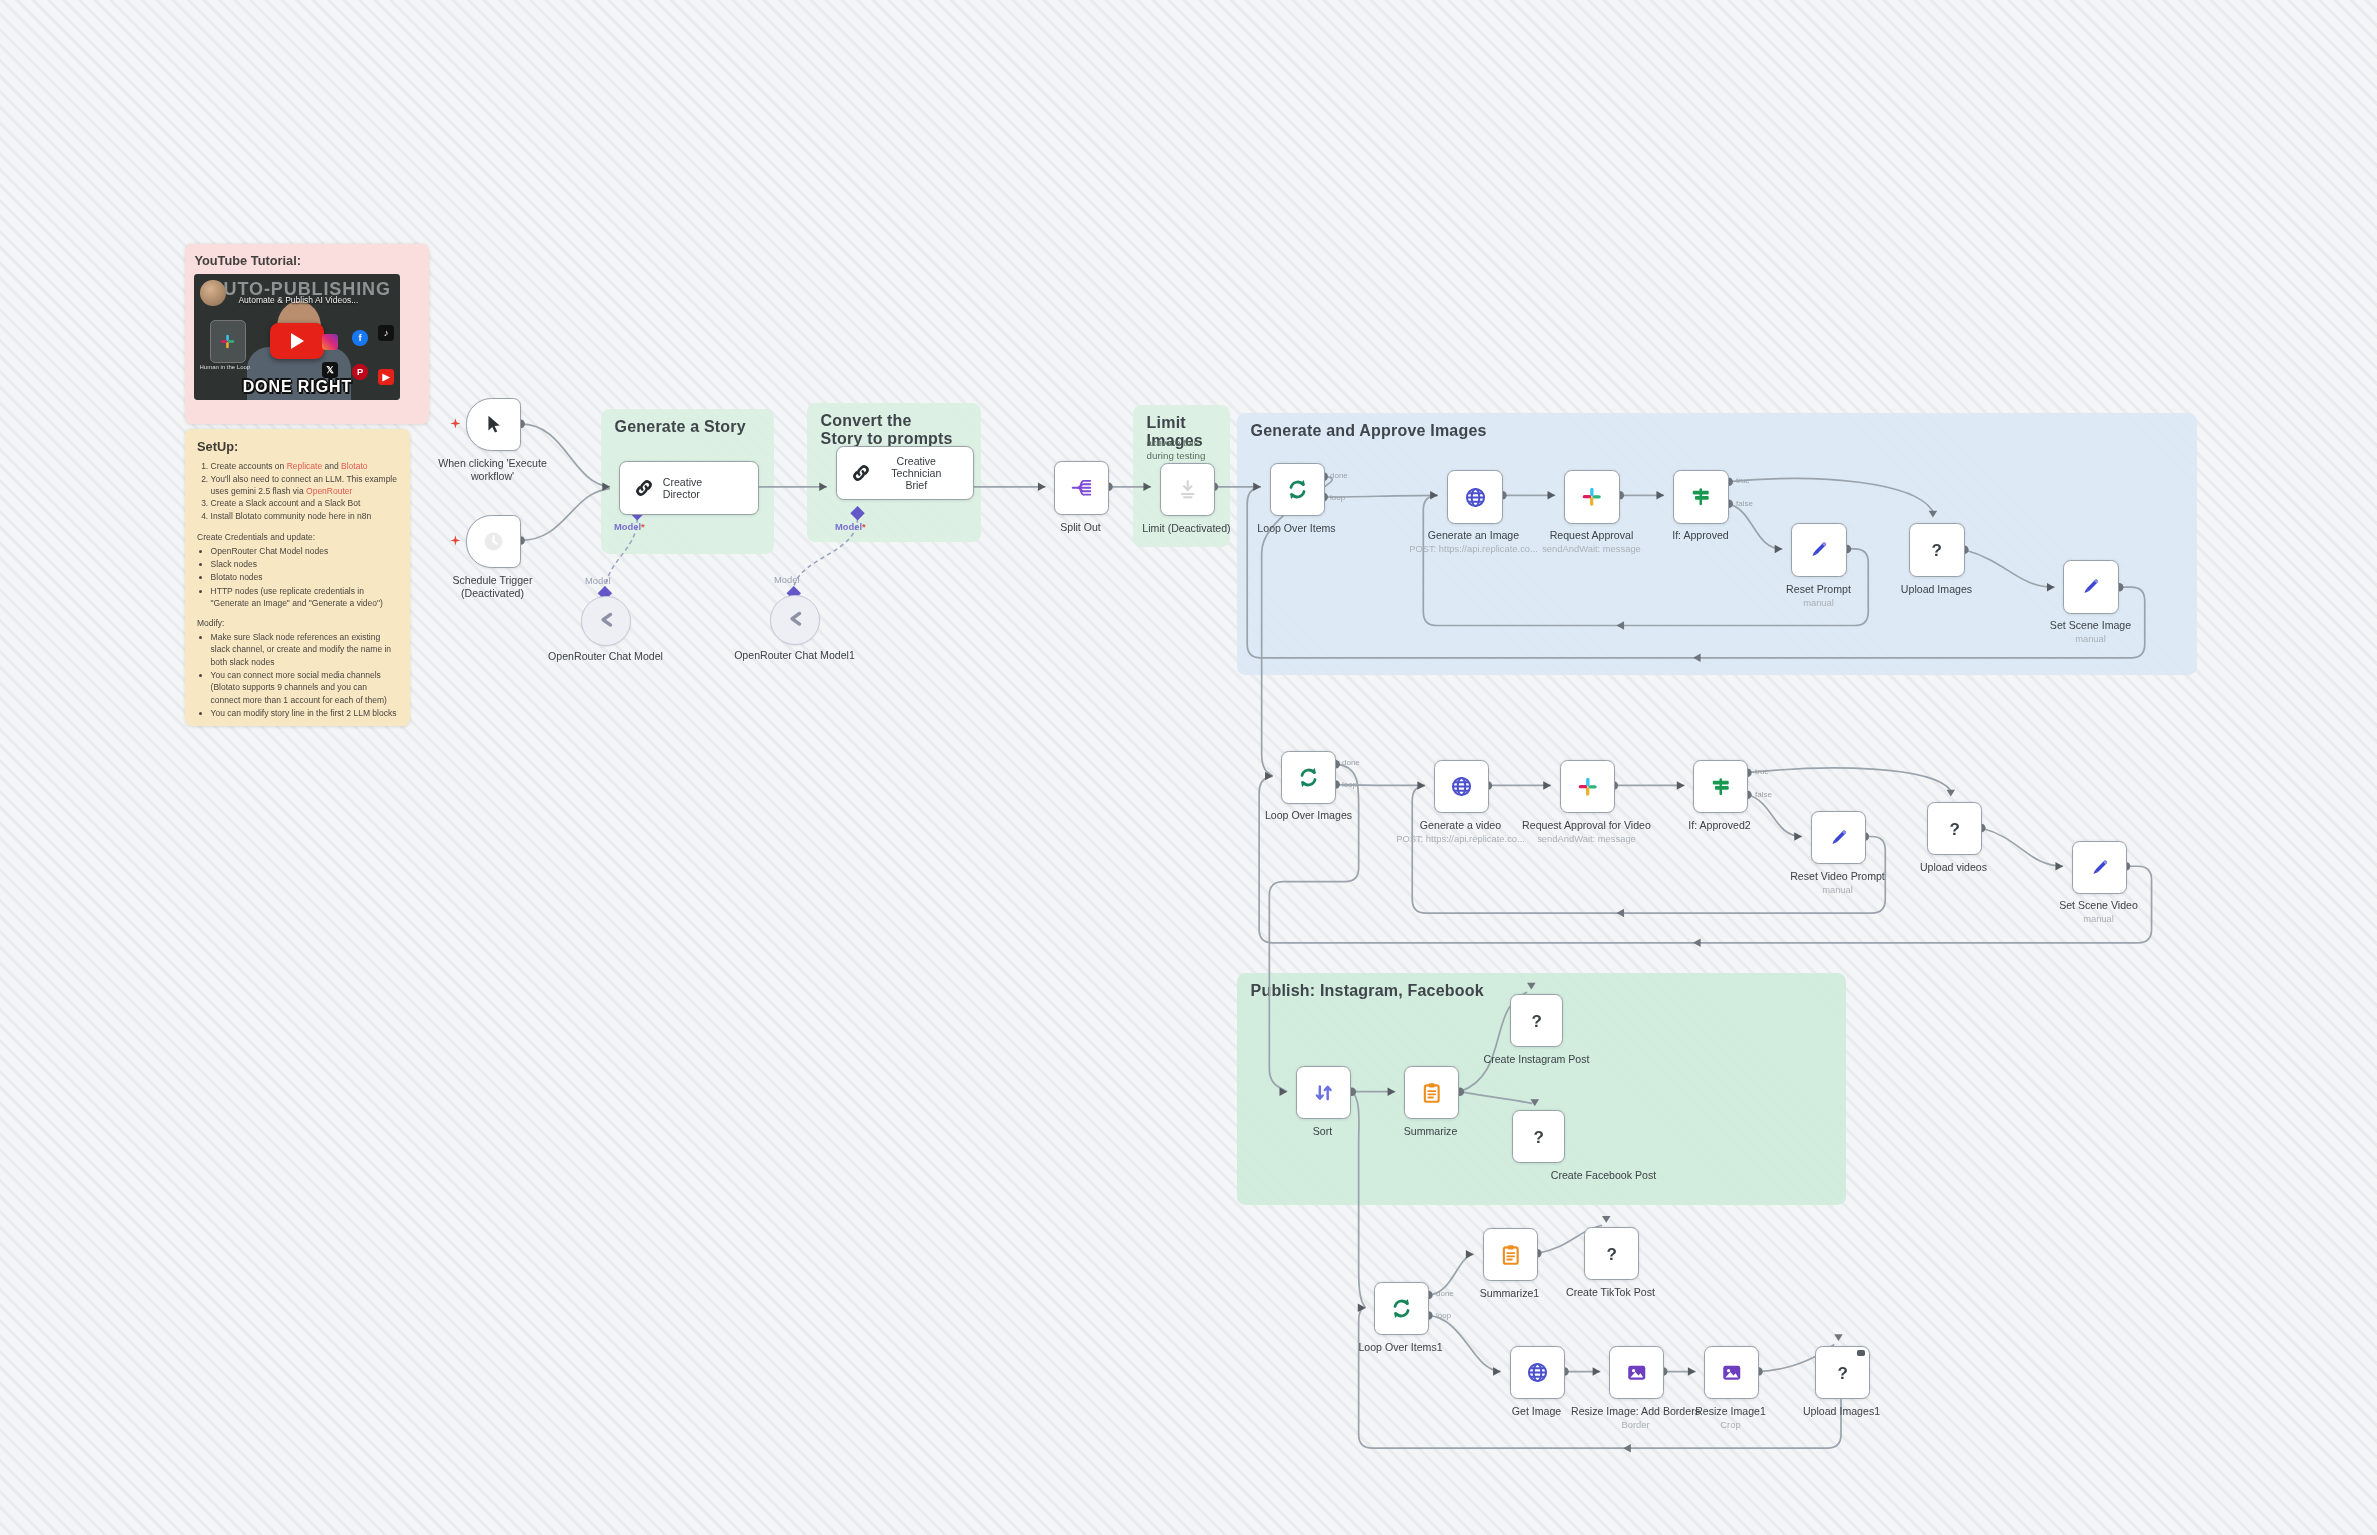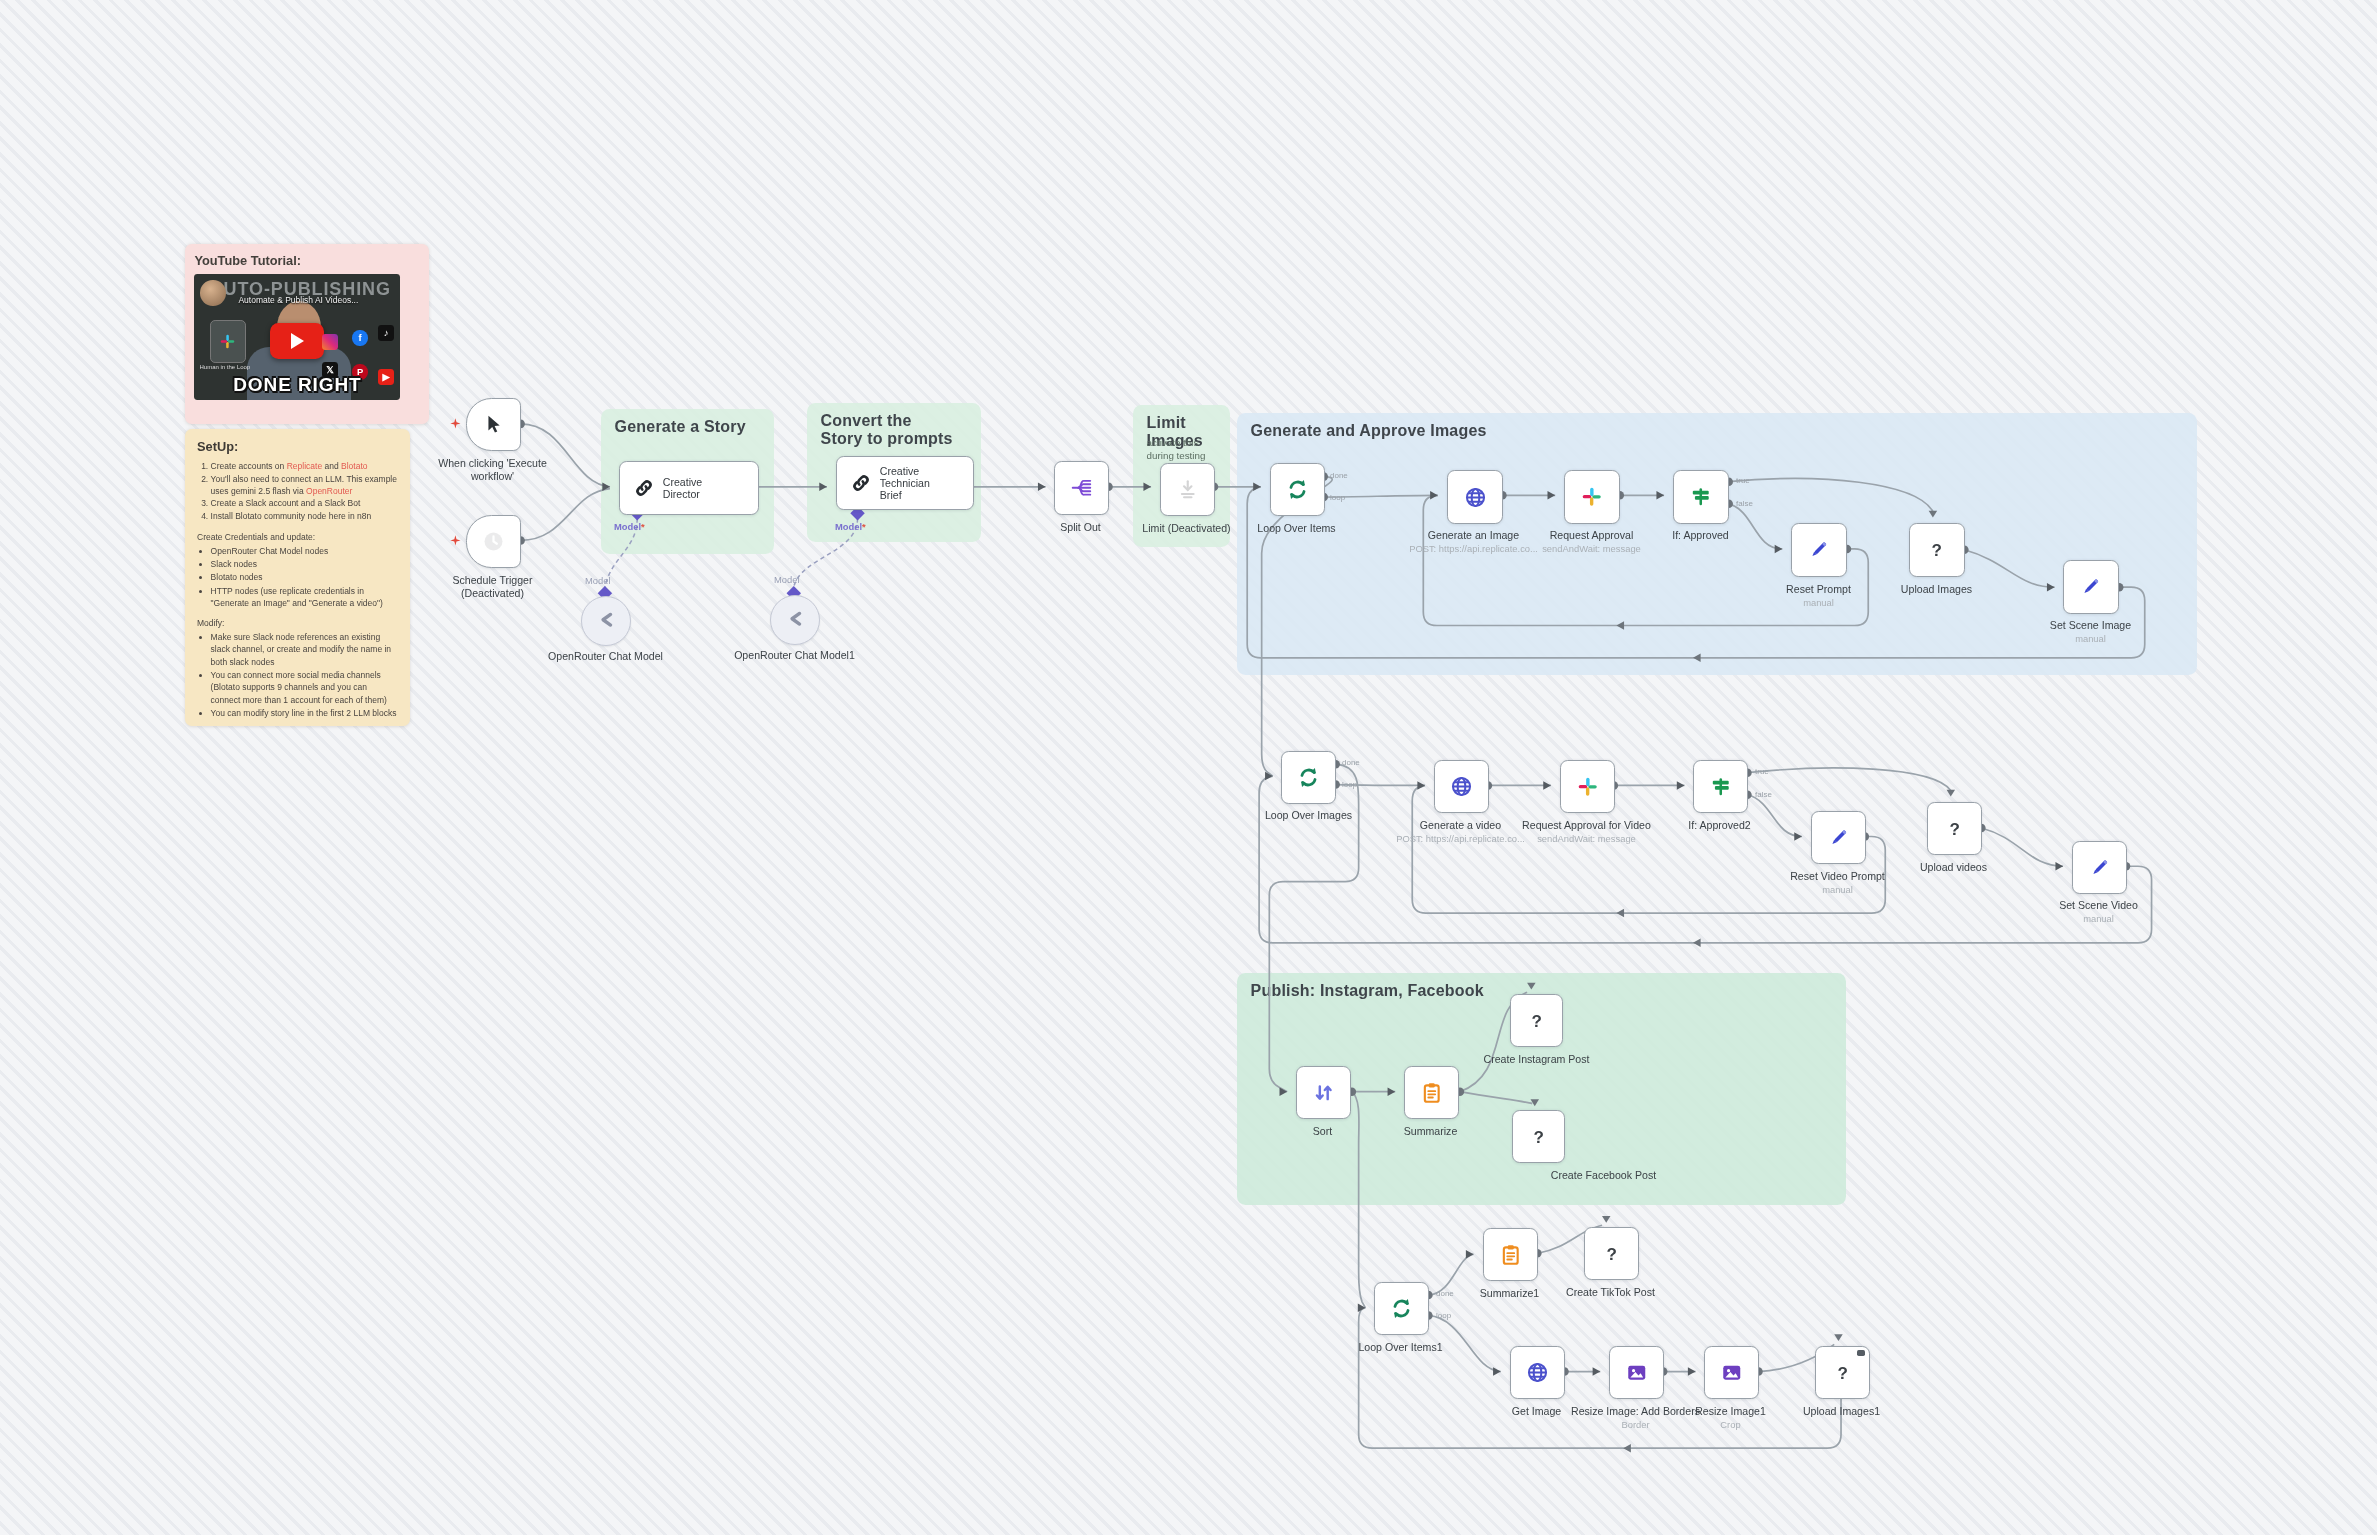--- a/index.html
+++ b/index.html
@@ -54,21 +54,21 @@
   .thumb-heading{position:absolute;left:15.3px;top:5.1px;font-size:18px;font-weight:800;color:#8e9394;letter-spacing:0.9px;white-space:nowrap;}
   .thumb-caption{position:absolute;left:44px;top:21px;font-size:8.5px;color:#f2f2f2;text-shadow:0 0.9px 1.7px #000;white-space:nowrap;}
   .thumb-avatar{position:absolute;left:6px;top:6px;width:25.5px;height:25.5px;border-radius:50%;background:radial-gradient(circle at 40% 35%,#d8b28e,#8a6a4e);}
   .person-head{position:absolute;left:83px;top:27px;width:44px;height:53px;border-radius:50% 50% 46% 46%;background:#b98e6f;}
   .person-body{position:absolute;left:53px;top:73px;width:104px;height:53px;border-radius:22px 22px 0 0;background:#56626e;}
   .play-btn{position:absolute;left:76px;top:49px;width:54px;height:36px;background:#e62117;border-radius:8.5px;display:flex;align-items:center;justify-content:center;box-shadow:0 1.7px 5.1px rgba(0,0,0,.4);}
   .play-tri{width:0;height:0;border-left:13.6px solid #fff;border-top:8.5px solid transparent;border-bottom:8.5px solid transparent;}
   .mini-node{position:absolute;left:15.3px;top:46px;width:34px;height:41px;background:#4a5150;border:0.9px solid #777;border-radius:5.1px;display:flex;align-items:center;justify-content:center;}
   .mini-label{position:absolute;left:5.1px;top:90px;font-size:6px;color:#ddd;white-space:nowrap;}
   .soc{position:absolute;width:15.3px;height:15.3px;border-radius:3.4px;display:flex;align-items:center;justify-content:center;font-size:9.4px;font-weight:700;color:#fff;}
-  .thumb-bottom{position:absolute;left:0;right:0;bottom:4.3px;text-align:center;font-size:19px;font-weight:800;color:#fff;letter-spacing:0.9px;
+  .thumb-bottom{position:absolute;left:0;right:0;bottom:4.3px;text-align:center;font-size:16px;font-weight:800;color:#fff;letter-spacing:0.9px;
      text-shadow:-1.7px 0 #111,1.7px 0 #111,0 -1.7px #111,0 1.7px #111,1.7px 1.7px #111,-1.7px -1.7px #111;}
 </style>
 </head>
 <body>
 
 <div class="layer" id="sections-layer">
     <div class="section" style="left: 601px; top: 409px; width: 173px; height: 145px; background: rgba(216, 239, 224, 0.88);">
       <div class="section-title" style="width: 170px;">Generate a Story</div>
     </div>
     <div class="section" style="left: 807px; top: 403px; width: 174px; height: 139px; background: rgba(216, 239, 224, 0.88);">
@@ -230,21 +230,21 @@
       <span class="nicon">
         <svg width="24" height="24" viewBox="0 0 24 24">
           <g stroke="#24292e" stroke-width="2.6" fill="none" stroke-linecap="round">
             <path d="M10.3 13.7 a3.4 3.4 0 0 1 0 -4.8 l2.5 -2.5 a3.4 3.4 0 0 1 4.8 4.8 l-1.3 1.3"></path>
             <path d="M13.7 10.3 a3.4 3.4 0 0 1 0 4.8 l-2.5 2.5 a3.4 3.4 0 0 1 -4.8 -4.8 l1.3 -1.3"></path>
           </g>
         </svg>
       </span>
       <span class="inner-label" style="max-width: 75px;">Creative Director</span>
     </div>
-    <div class="node wide" style="left: 836px; top: 456px; width: 124px; height: 52px;">
+    <div class="node wide" style="left: 836px; top: 446px; width: 124px; height: 52px; text-align: center;">
       <span class="nicon">
         <svg width="24" height="24" viewBox="0 0 24 24">
           <g stroke="#24292e" stroke-width="2.6" fill="none" stroke-linecap="round">
             <path d="M10.3 13.7 a3.4 3.4 0 0 1 0 -4.8 l2.5 -2.5 a3.4 3.4 0 0 1 4.8 4.8 l-1.3 1.3"></path>
             <path d="M13.7 10.3 a3.4 3.4 0 0 1 0 4.8 l-2.5 2.5 a3.4 3.4 0 0 1 -4.8 -4.8 l1.3 -1.3"></path>
           </g>
         </svg>
       </span>
       <span class="inner-label" style="max-width: 73px;">Creative Technician Brief</span>
     </div>

